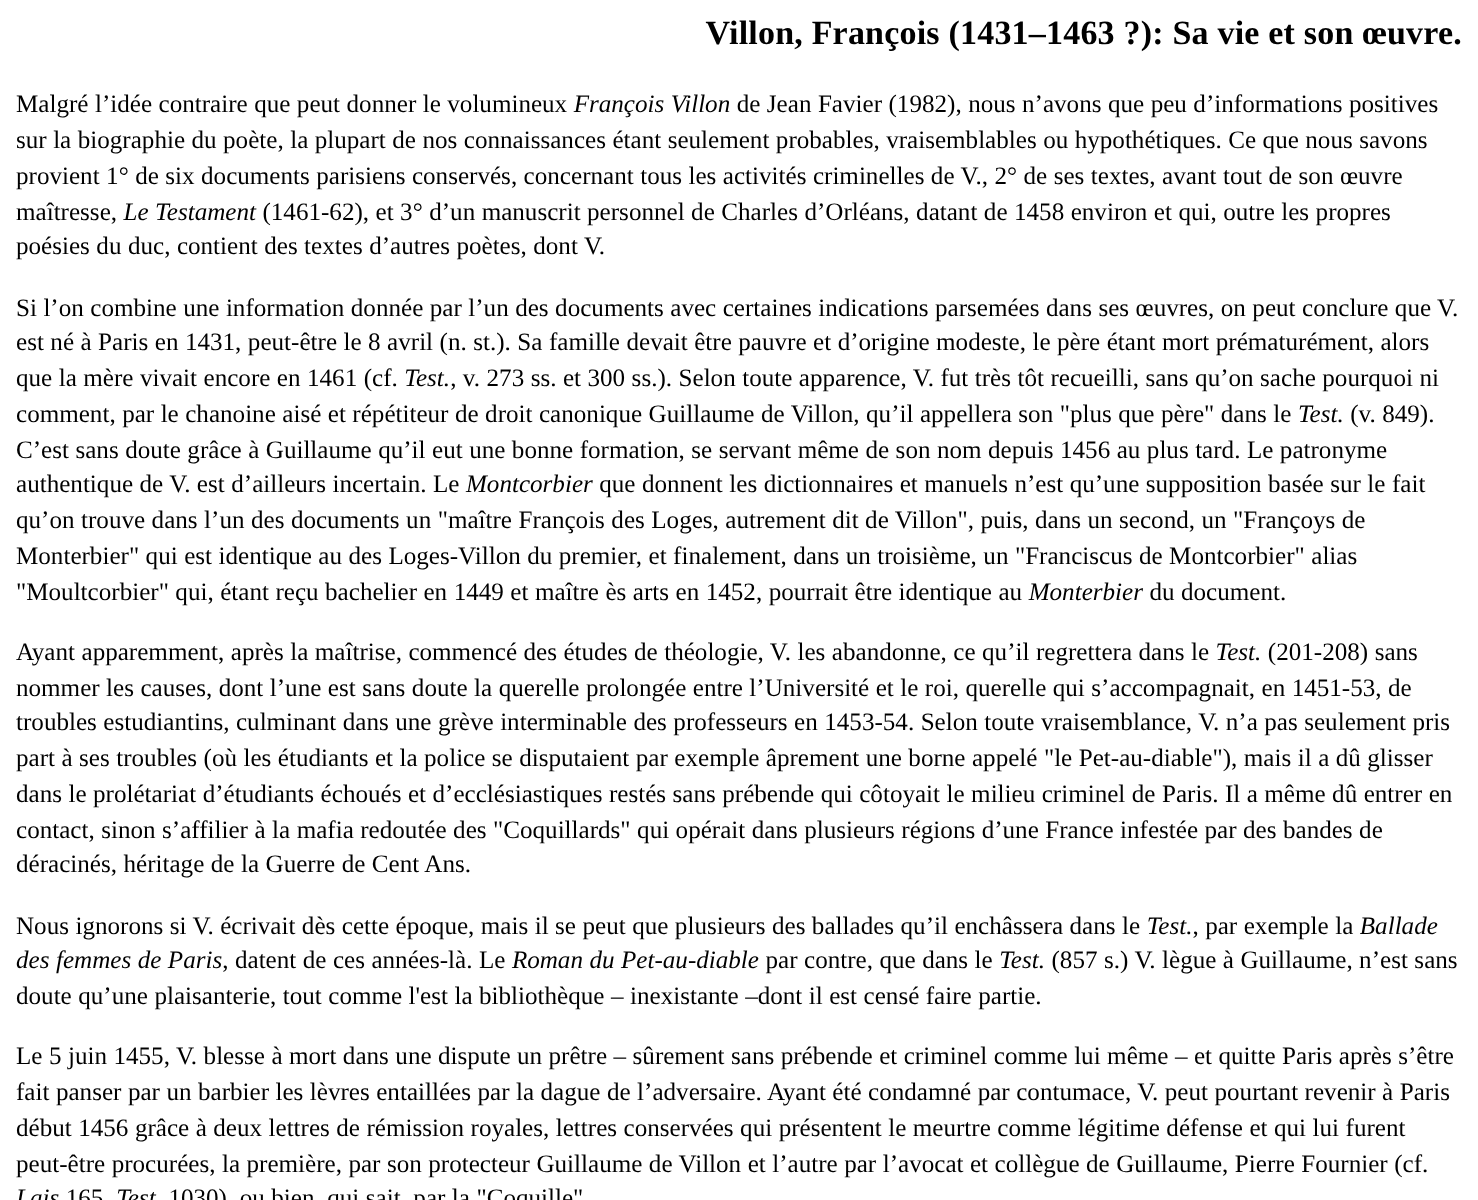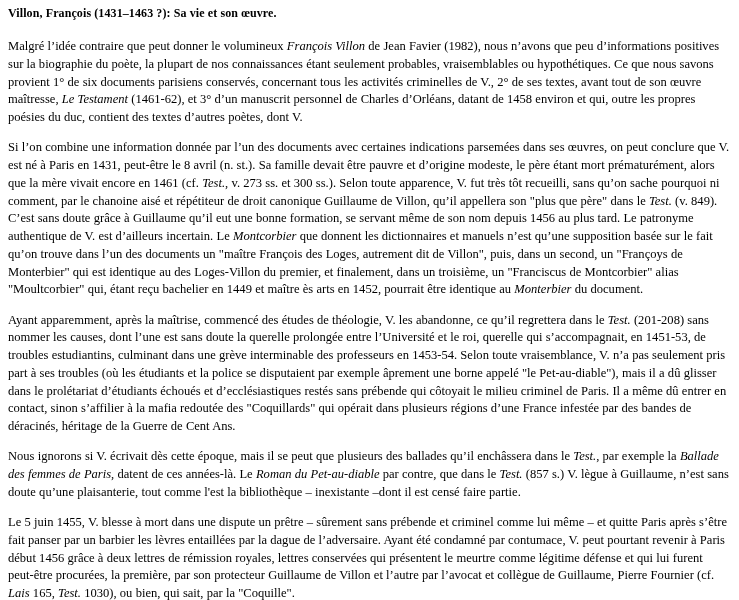--- a/index.html
+++ b/index.html
@@ -17,22 +17,22 @@
   }
   .page {
     width: 739px;
     height: 600px;
     box-sizing: border-box;
     padding: 0 8px;
     overflow: hidden;
     position: relative;
   }
   .doc-title {
-    text-align: left;
-    font-size: 12px;
+    text-align: right;
+    font-size: 17px;
     font-weight: bold;
     line-height: 1.25;
     margin: 6px 0 0 0;
     letter-spacing: 0.1px;
   }
   .body-text {
     margin-top: 17px;
   }
   .para {
     font-size: 12.55px;

